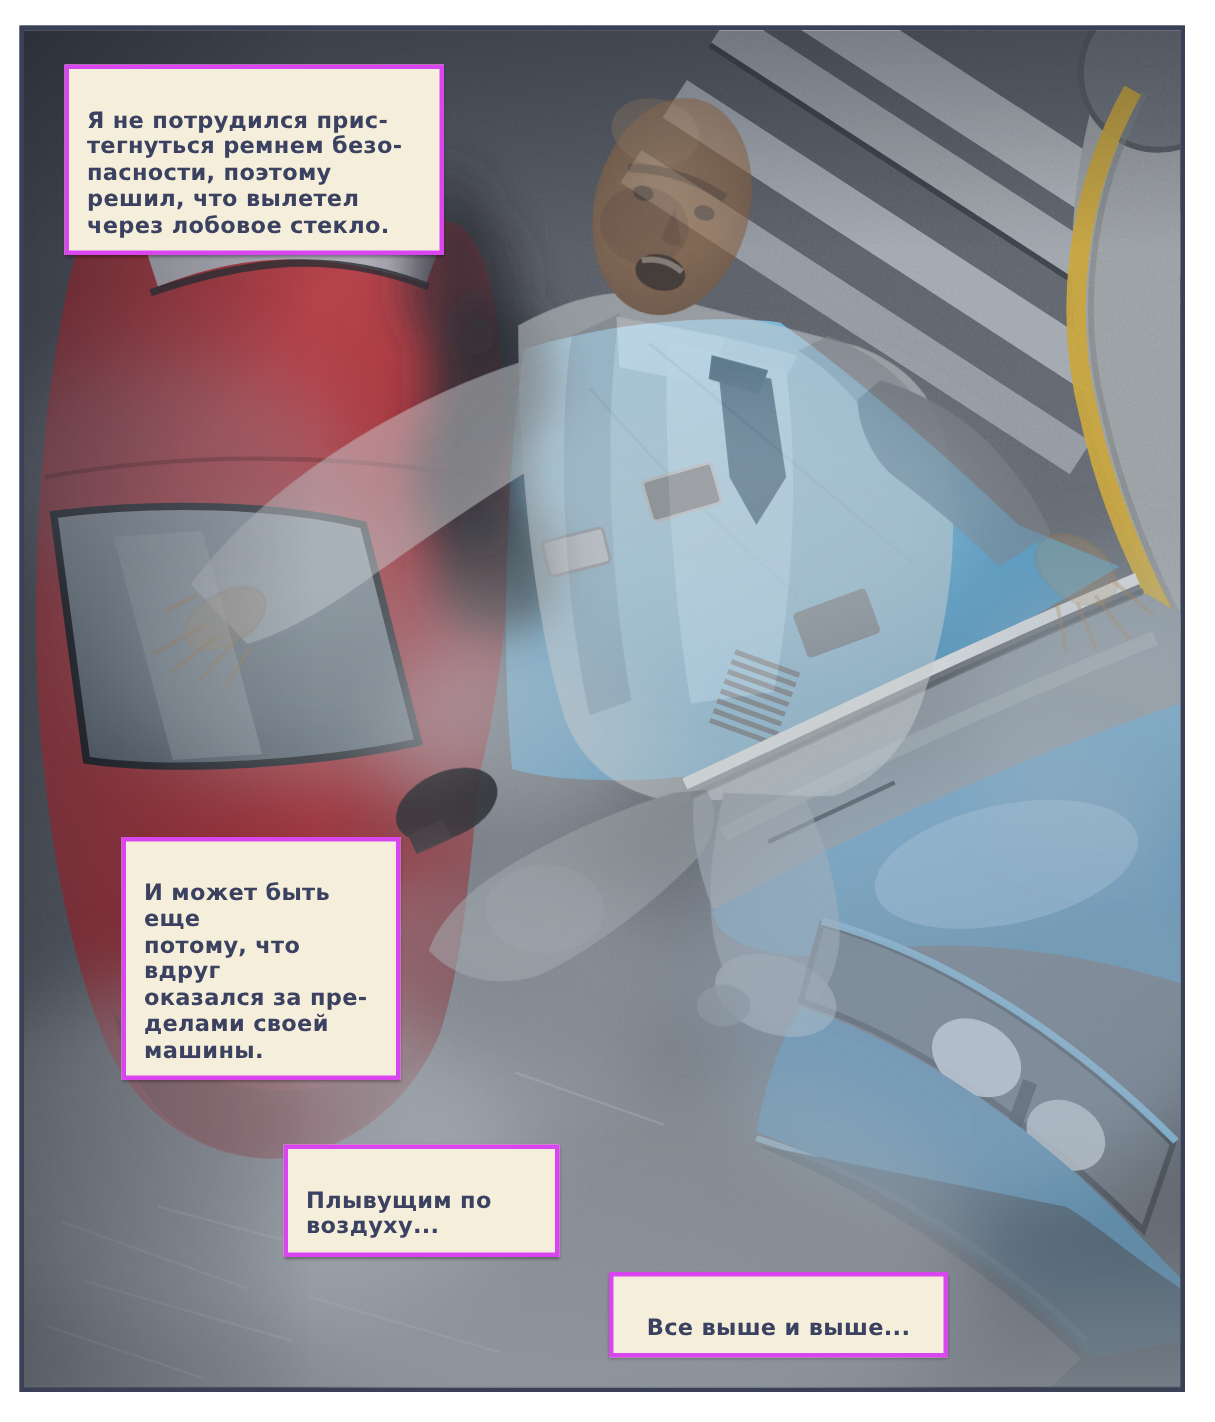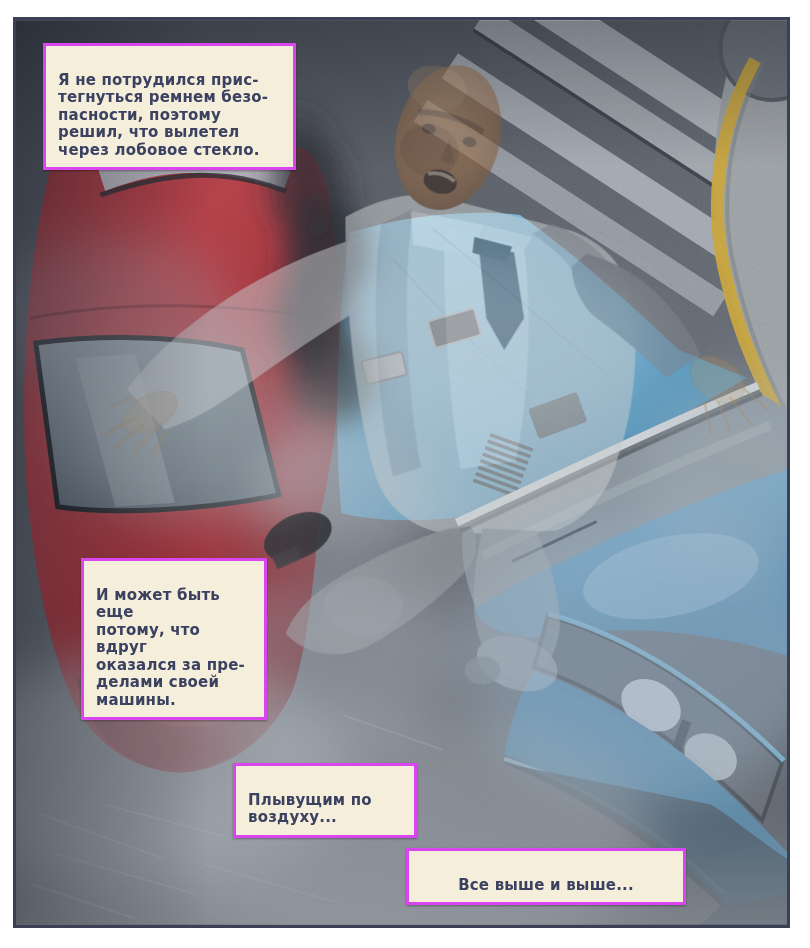--- a/index.html
+++ b/index.html
@@ -10,22 +10,22 @@
     border:3px solid #3a4156;box-sizing:border-box;overflow:hidden;background:#565b63;
   }
   .panel svg{position:absolute;left:0;top:0;width:100%;height:100%;display:block;}
   .caption{
     position:absolute;background:#f5eedb;border:3px solid #d946ef;
     padding:8px 12px;color:#3b4160;font-weight:bold;font-size:15px;line-height:17.5px;
     letter-spacing:.2px;white-space:pre-line;box-shadow:0 1px 2px rgba(0,0,0,.35);
   }
   .caption-1{left:27px;top:23px;width:253px;box-sizing:border-box;}
   .caption-2{left:32px;top:538px;width:186px;box-sizing:border-box;margin-left:33px;}
-  .caption-3{left:173px;top:743px;width:184px;box-sizing:border-box;margin-left:44px;}
-  .caption-4{left:390px;top:828px;width:280px;box-sizing:border-box;text-align:center;}
+  .caption-3{left:173px;top:743px;width:184px;box-sizing:border-box;}
+  .caption-4{left:390px;top:828px;width:226px;box-sizing:border-box;text-align:center;}
 </style>
 </head>
 <body>
 
 <div class="page">
   <div class="panel">
 
     <svg viewBox="0 0 777 911" aria-hidden="true">
       <defs>
         <linearGradient id="lgRoad" x1="0" y1="0" x2="0.7" y2="1">

